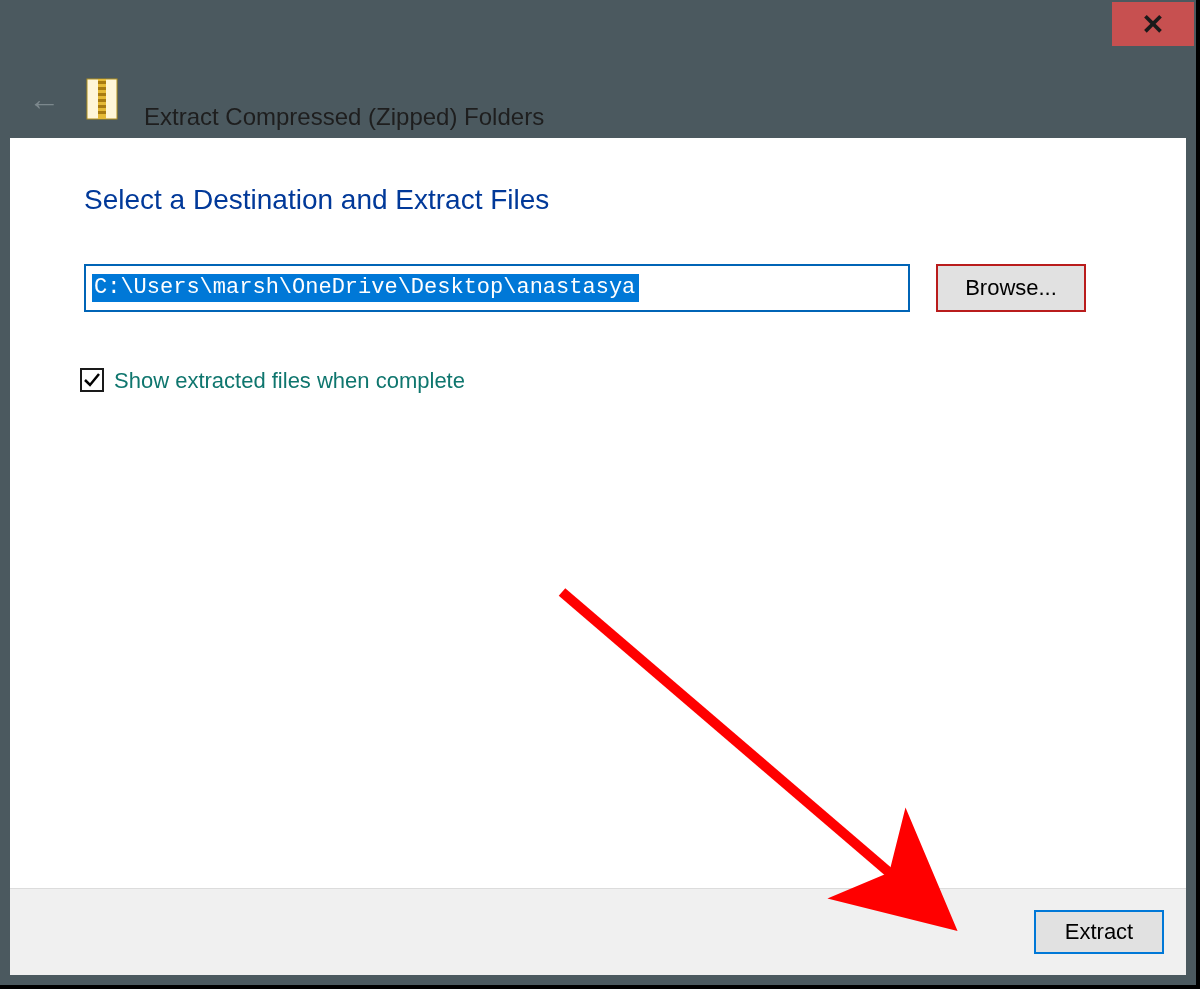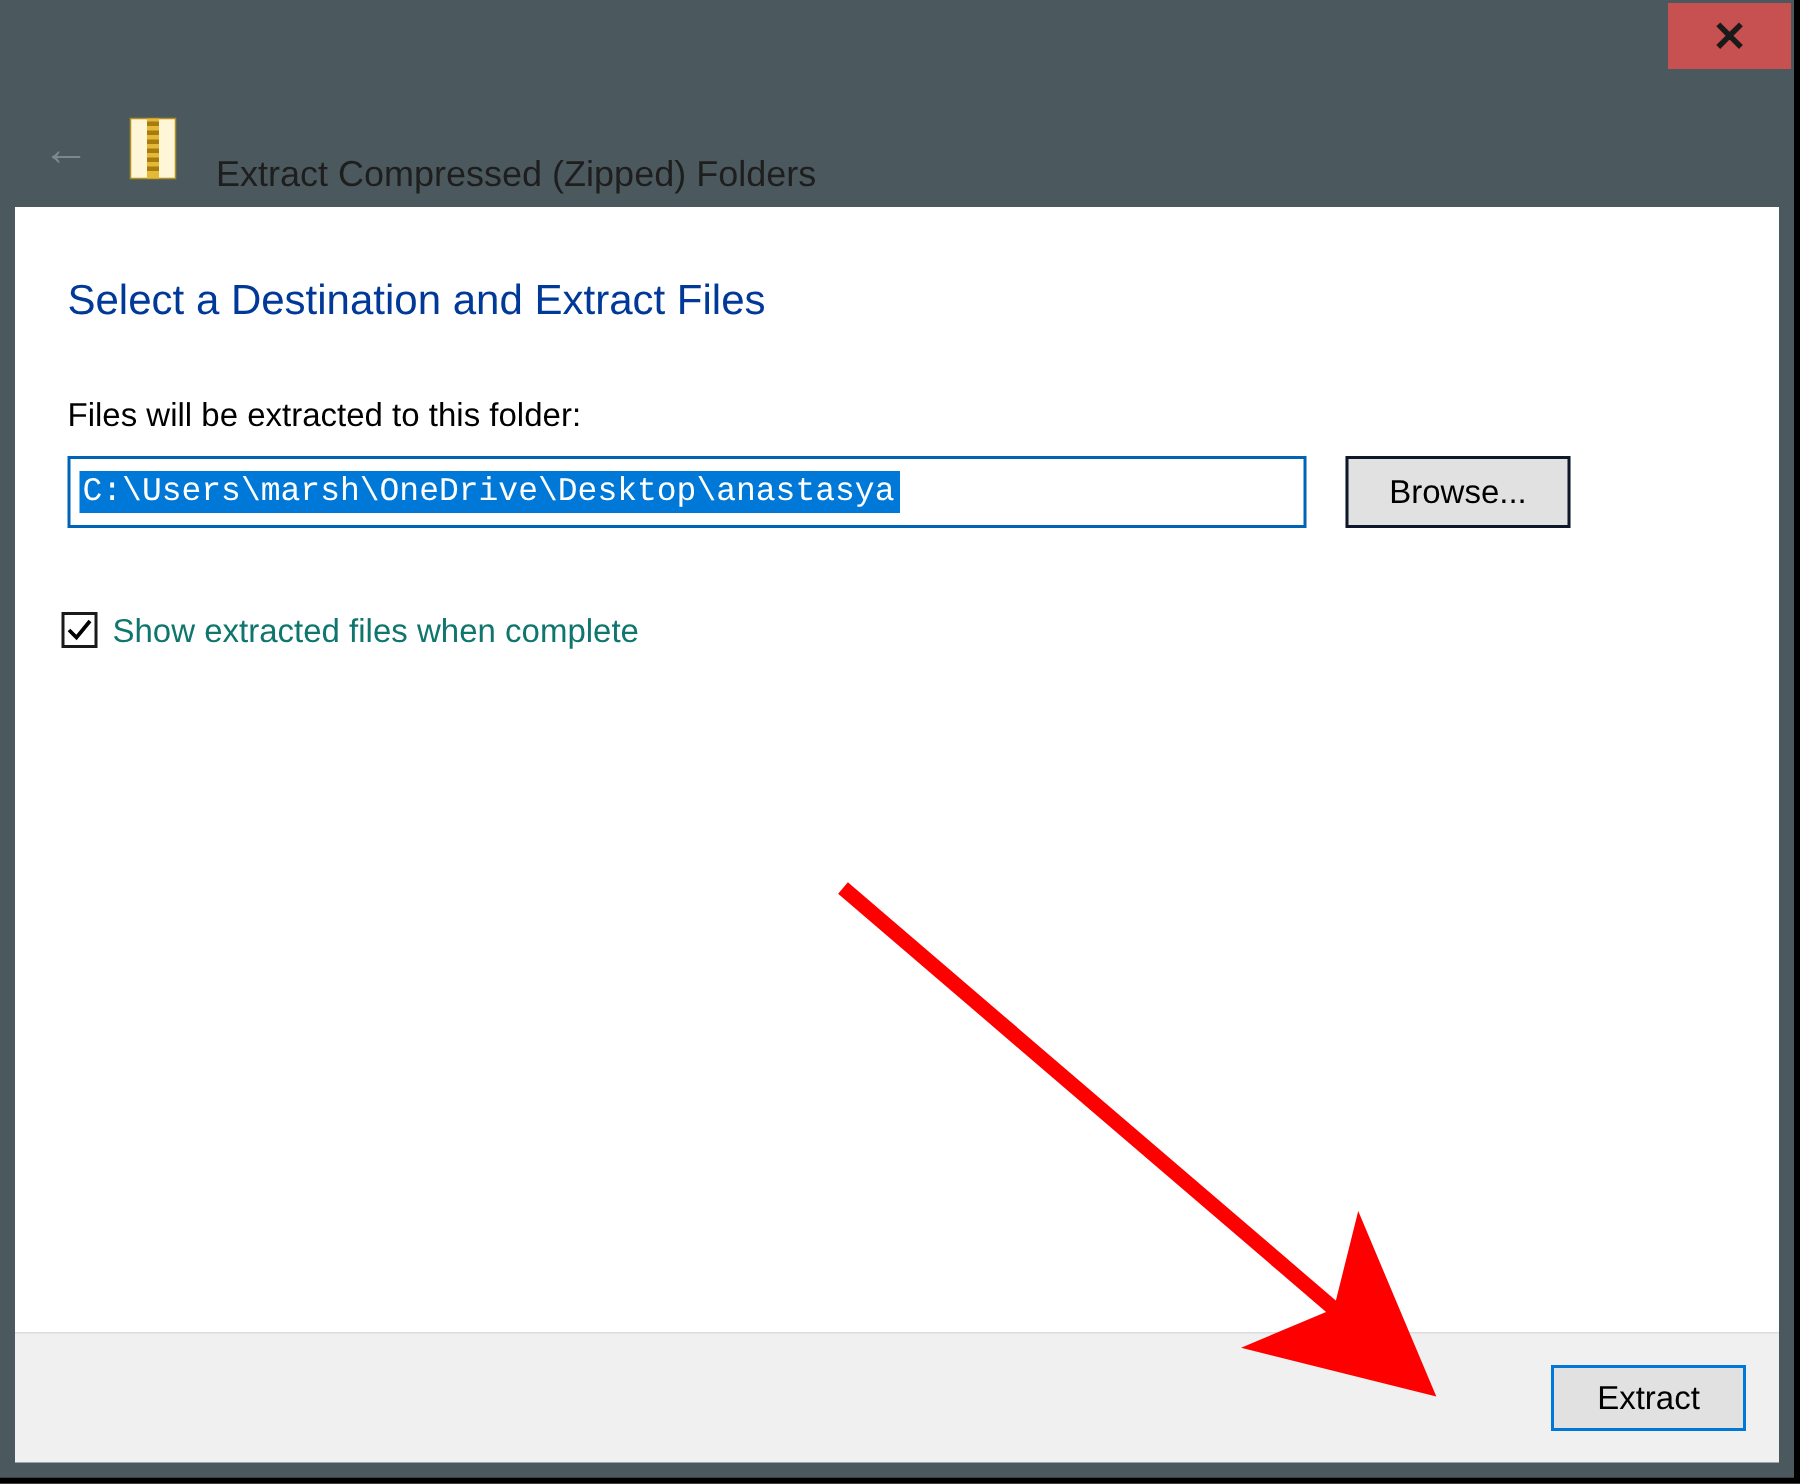--- a/index.html
+++ b/index.html
@@ -67,21 +67,21 @@
     color: #1e1e1e;
     margin-top: 36px;
   }
   .body {
     position: absolute;
     left: 8px;
     right: 8px;
     top: 136px;
     bottom: 94px;
     background: #ffffff;
-    padding: 46px 74px 0 35px;
+    padding: 46px 74px 0 74px;
   }
   .page-title {
     font-size: 28px;
     color: #013999;
     margin: 0 0 48px 0;
     font-weight: normal;
   }
   .folder-label {
     font-size: 22px;
     color: #000;
@@ -106,21 +106,21 @@
   }
   .path-text {
     background: #0078d7;
     color: #fff;
     padding: 1px 4px 2px 2px;
     white-space: nowrap;
     font-family: Liberation Mono, monospace;
   }
   .browse-btn, .footer-btn {
     background: #e1e1e1;
-    border: 2px solid #0f172a;
+    border: 2px solid #b91c1c;
     font-size: 22px;
     color: #000;
     cursor: pointer;
     font-family: inherit;
   }
   .browse-btn {
     width: 150px;
     height: 48px;
   }
   .checkbox-row {
@@ -195,21 +195,20 @@
         <rect x="12" y="27" width="8" height="3" fill="#a87b10"></rect>
         <rect x="12" y="33" width="8" height="3" fill="#a87b10"></rect>
       </svg>
     </span>
     <span class="header-title">Extract Compressed (Zipped) Folders</span>
   </div>
 
   <div class="body">
     <h1 class="page-title">Select a Destination and Extract Files</h1>
 
-    <div class="folder-label">Files will be extracted to this folder:</div>
 
     <div class="path-row">
       <div class="path-input">
         <span class="path-text">C:\Users\marsh\OneDrive\Desktop\anastasya</span>
       </div>
       <button class="browse-btn">Browse...</button>
     </div>
 
     <div class="checkbox-row">
       <span class="checkbox">

